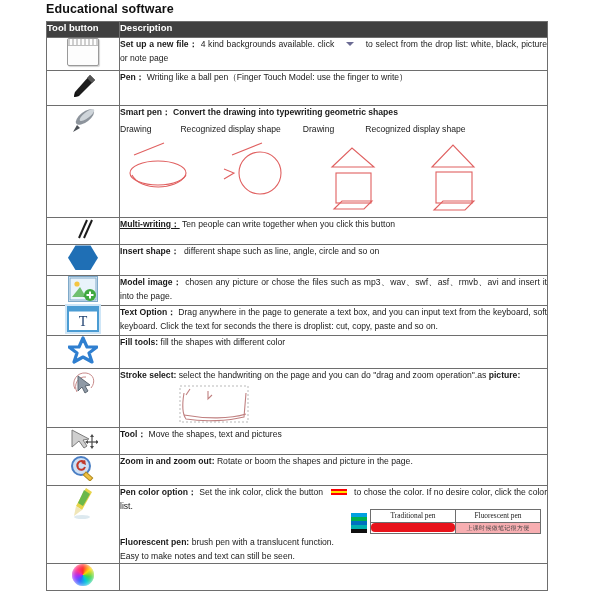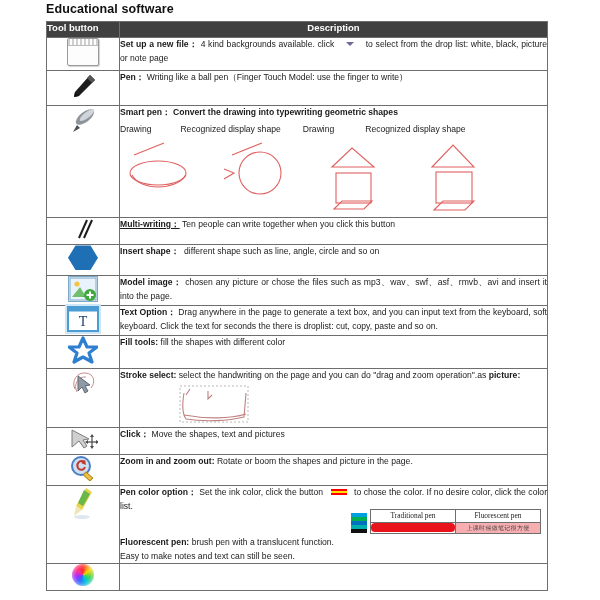--- a/index.html
+++ b/index.html
@@ -35,21 +35,21 @@
   thead th {
     background: #404040;
     color: #fff;
     font-size: 9.5px;
     font-weight: bold;
     height: 15px;
     border: 1px solid #000;
     padding: 0;
   }
   th.th-tool { width: 72px; text-align: left; padding-left: 6px; }
-  th.th-desc { text-align: center; }
+  th.th-desc { text-align: left; }
 
   td.icon-cell {
     width: 72px;
     text-align: center;
     padding-top: 5px;
   }
   td.desc-cell {
     padding: 5px 6px 4px 6px;
     font-size: 8.6px;
     line-height: 1.62;
@@ -343,21 +343,21 @@
                 <line x1="19" y1="14" x2="29" y2="14"></line>
               </g>
               <polygon points="24,6 22,9 26,9" fill="#4a4a4a"></polygon>
               <polygon points="24,21 22,18 26,18" fill="#4a4a4a"></polygon>
               <polygon points="17,14 20,12 20,16" fill="#4a4a4a"></polygon>
               <polygon points="31,14 28,12 28,16" fill="#4a4a4a"></polygon>
             </svg>
           </span>
         </td>
         <td class="desc-cell">
-          <span class="b">Click：</span>
+          <span class="b">Tool：</span>
           <span>Move the shapes, text and pictures</span>
         </td>
       </tr>
 
       <tr>
         <td class="icon-cell">
           <span class="ico ico-zoom">
             <svg width="28" height="26" viewBox="0 0 28 26">
               <circle cx="12" cy="11" r="9" fill="#cfe0f5" stroke="#4b7fc4" stroke-width="2"></circle>
               <path d="M16,7 C10,4 7,9 9,13 C11,16 15,15 16,12" fill="none" stroke="#c0392b" stroke-width="2"></path>

